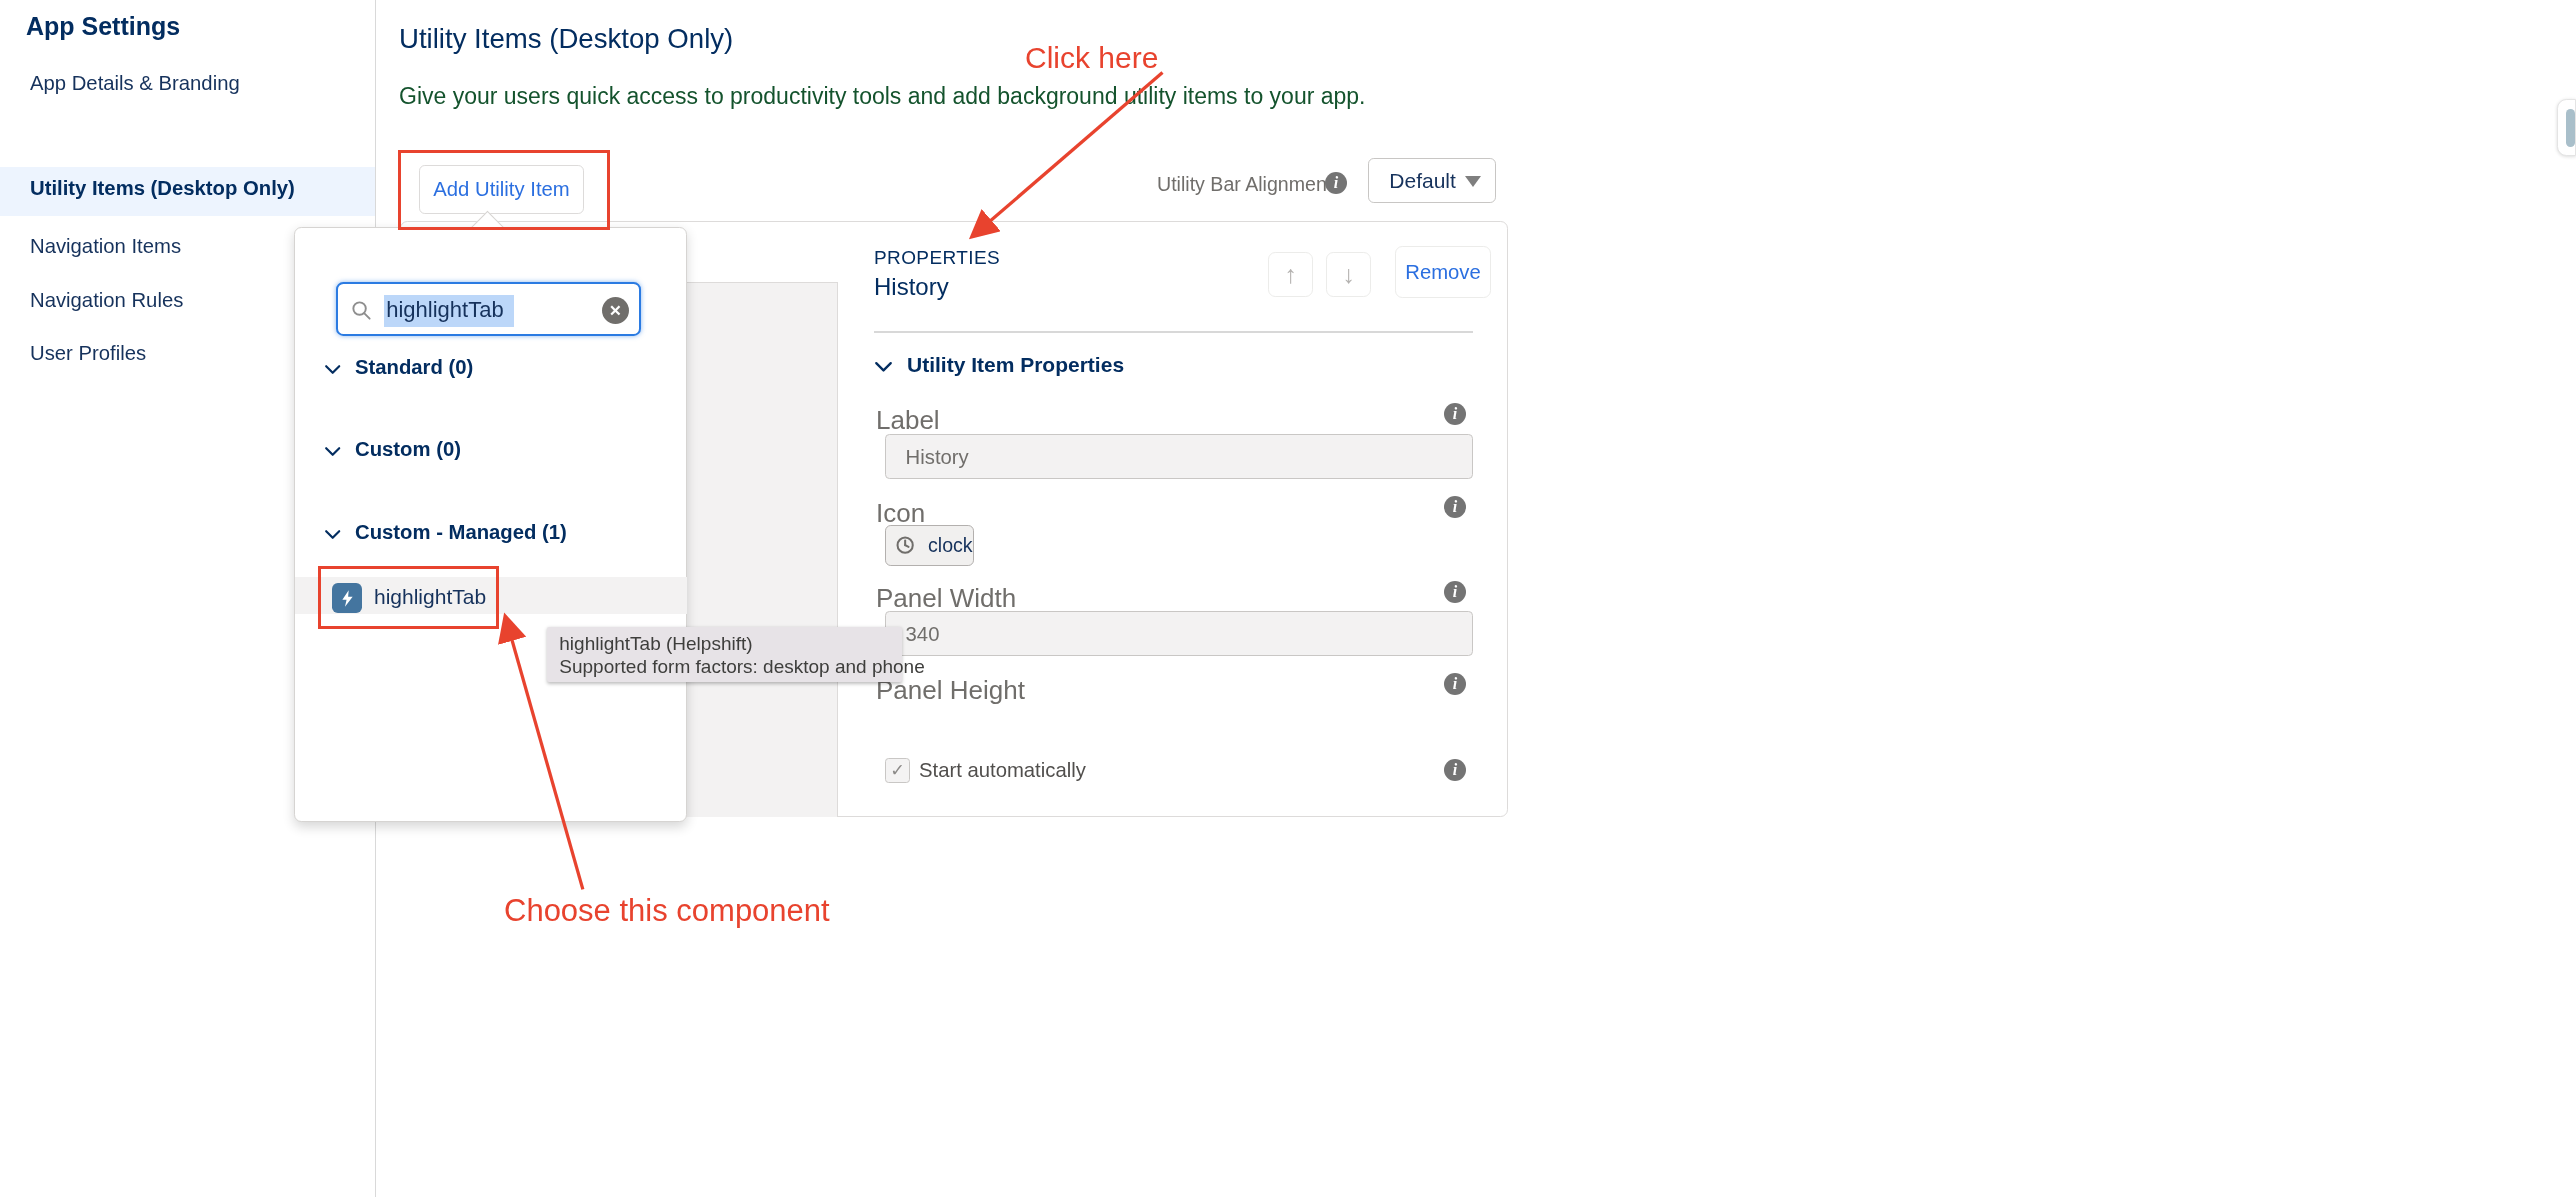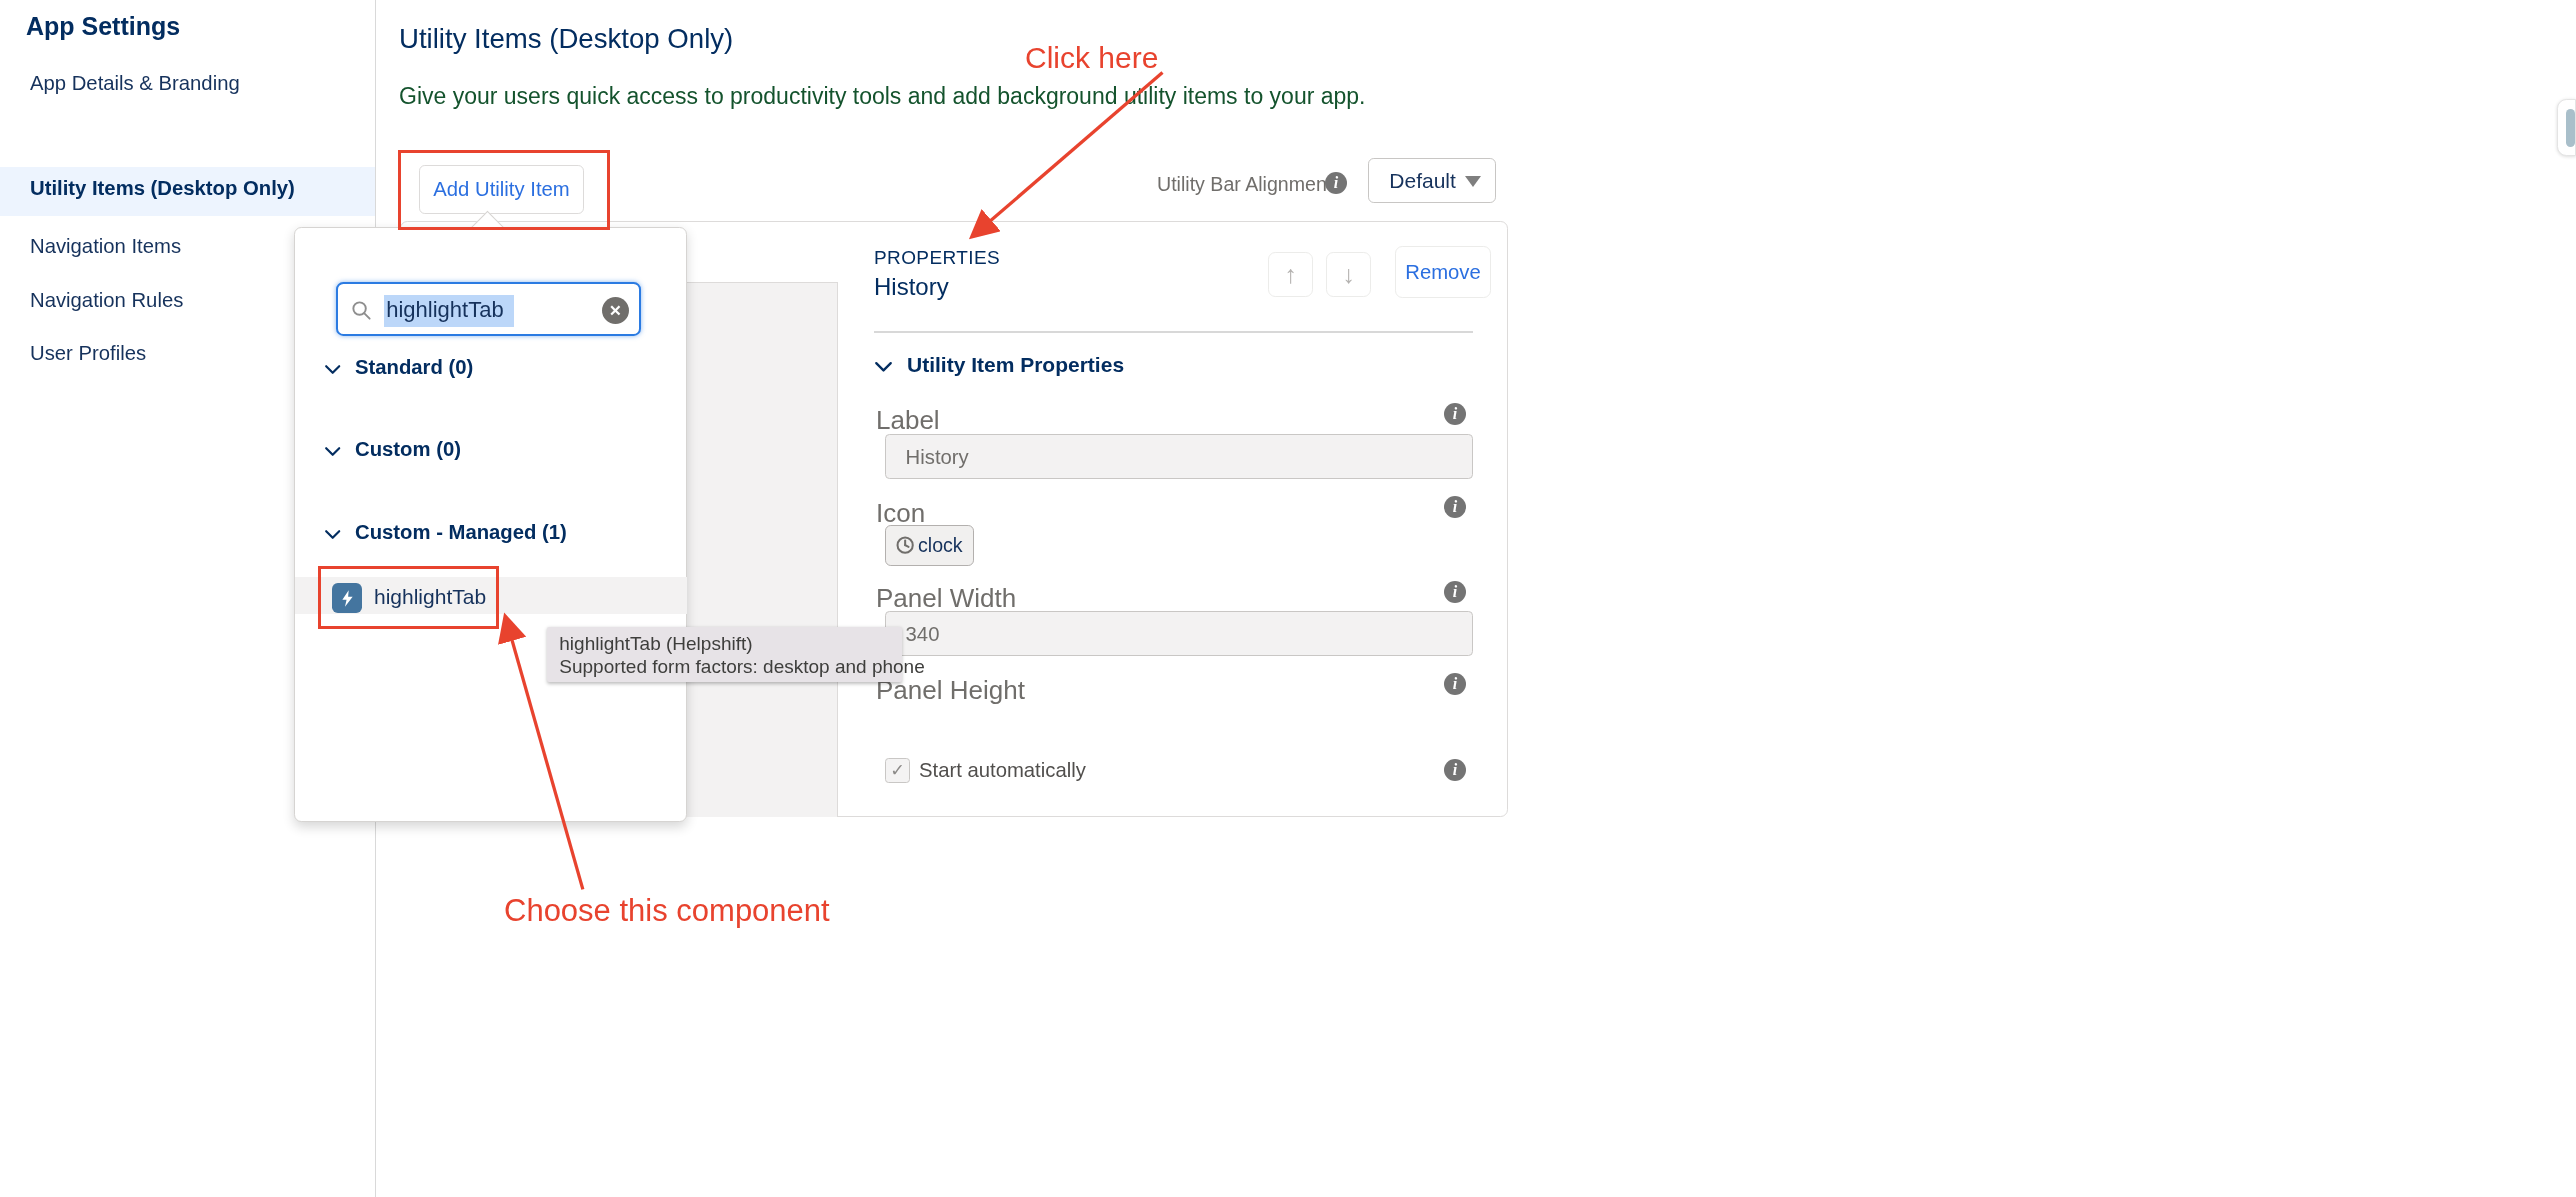--- a/index.html
+++ b/index.html
@@ -49,21 +49,21 @@
   .btn-remove { position:absolute; left:1395px; top:246px; width:96px; height:52px; background:#fff;
                 border:0.7px solid #ececea; border-radius:7.3px; color:#2b6fe0; font-size:20.3px;
                 display:flex; align-items:center; justify-content:center; cursor:pointer; }
   .h-rule { position:absolute; left:874px; top:331px; width:599px; height:1.5px; background:#d8d8d8; }
   .sec-chevron { position:absolute; }
   .sec-label { position:absolute; font-size:21px; font-weight:700; color:#032d60; white-space:nowrap; }
   .field-label { position:absolute; left:876px; font-size:26px; color:#706e6b; white-space:nowrap; }
   .field-input { position:absolute; left:885px; width:588px; height:45px; background:#f3f2f2;
                  border:0.7px solid #c9c7c5; border-radius:4.4px; color:#706e6b; font-size:20.3px; line-height:44px; padding-left:19.6px; }
   .chip { position:absolute; left:885px; top:525px; width:89px; height:41px; background:#f1f0ef;
-          border:0.7px solid #b3b0ae; border-radius:5.8px; display:flex; align-items:center; gap:3px; padding-left:8.7px; cursor:default; }
+          border:0.7px solid #b3b0ae; border-radius:5.8px; display:flex; align-items:center; gap:13px; padding-left:8.7px; cursor:default; }
   .chip .txt { font-size:19.6px; color:#16325c; }
   .checkbox { position:absolute; left:885px; top:758px; width:25px; height:25px; background:#f4f3f3;
               border:0.7px solid #c9c7c5; border-radius:3.6px; color:#8c8a88; font-size:17.4px;
               display:flex; align-items:center; justify-content:center; }
   .check-label { position:absolute; left:919px; top:759px; font-size:20.3px; color:#514f4d; white-space:nowrap; }
 
   
   .popover { position:absolute; left:294px; top:227px; width:393px; height:595px; background:#fff;
              border:0.7px solid #d6d4d2; border-radius:7.3px; box-shadow:0 4.4px 11.6px rgba(0,0,0,.16); z-index:5; }
   .notch { position:absolute; left:475px; top:216px; width:25px; height:25px; background:#fff;

